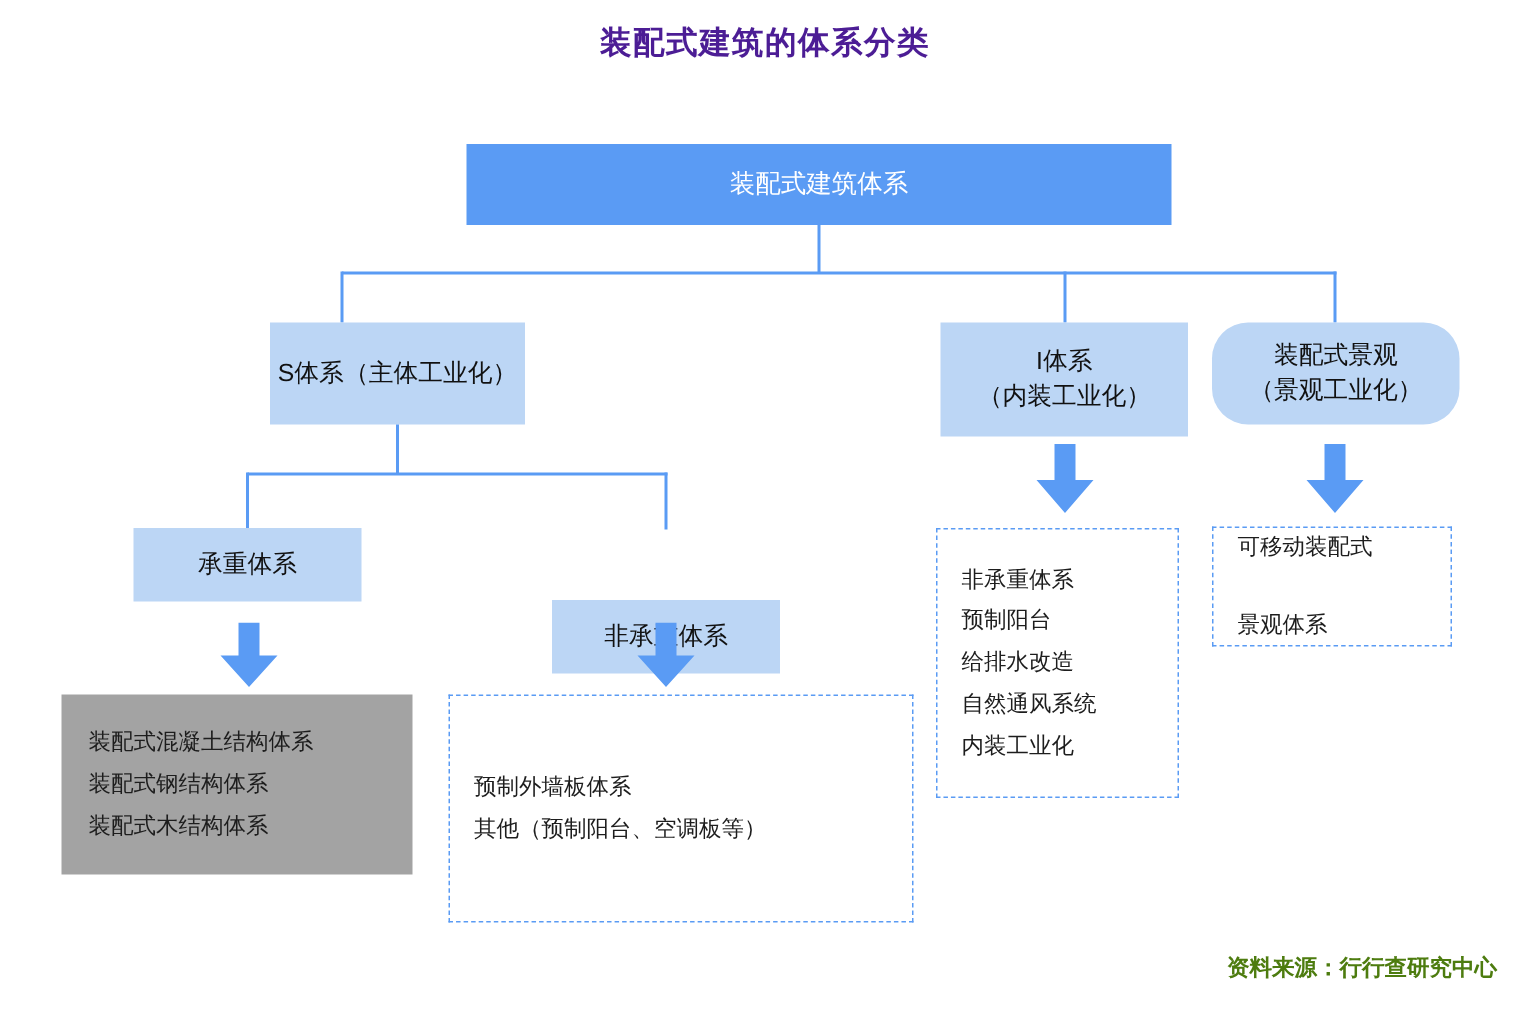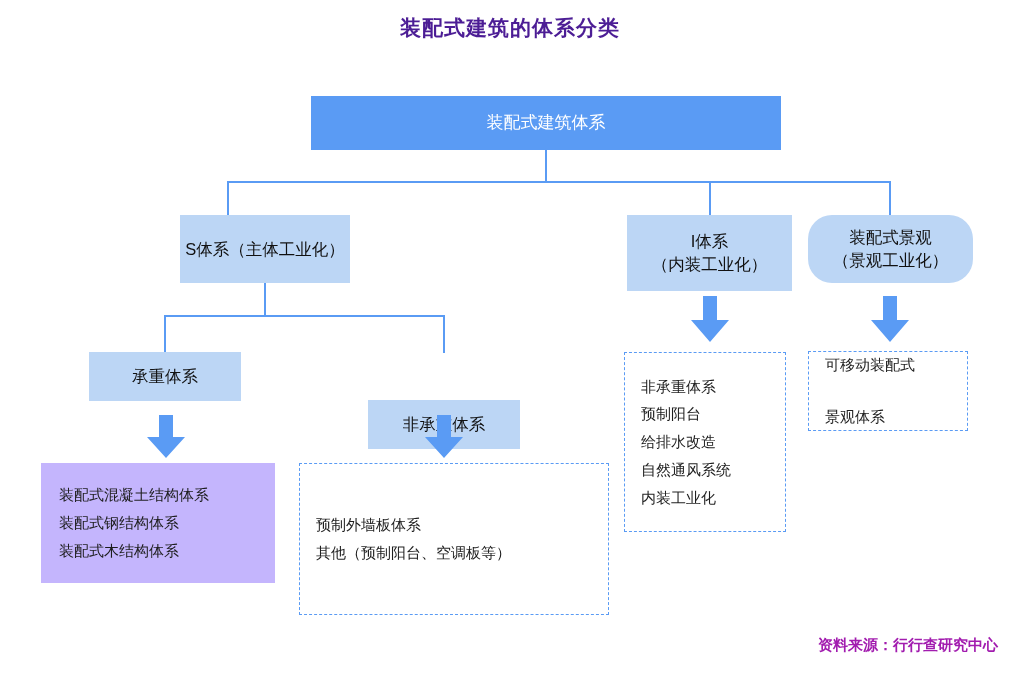--- a/index.html
+++ b/index.html
@@ -37,33 +37,33 @@
   .lvl3{
     background:#bcd6f5;color:#111111;
     font-size:16.5px;
   }
 
   .leafbox{
     position:absolute;box-sizing:border-box;
     display:flex;flex-direction:column;justify-content:center;
     font-size:15px;color:#1d1d1d;line-height:1.85;
   }
-  .leafbox.gray{background:#c4b5fd;border:none;padding-left:18px;}
+  .leafbox.gray{background:#a3a3a3;border:none;padding-left:18px;}
   .leafbox.dashed{border:1.6px dashed #5a9bf4;background:#ffffff;padding-left:16px;}
   .leafbox .ln{white-space:nowrap;}
 
   .vline{position:absolute;background:#5a9bf4;width:2px;}
   .hline{position:absolute;background:#5a9bf4;height:2px;}
 
   .arrow{position:absolute;}
   .arrow svg{display:block;}
 
   .source{
     position:absolute;right:22px;bottom:21px;
-    font-size:15px;font-weight:bold;color:#a21caf;
+    font-size:15px;font-weight:bold;color:#4d7c0f;
     white-space:nowrap;
   }
 </style>
 </head>
 <body>
 
 <div class="canvas">
 
   <div class="title">装配式建筑的体系分类</div>
 

